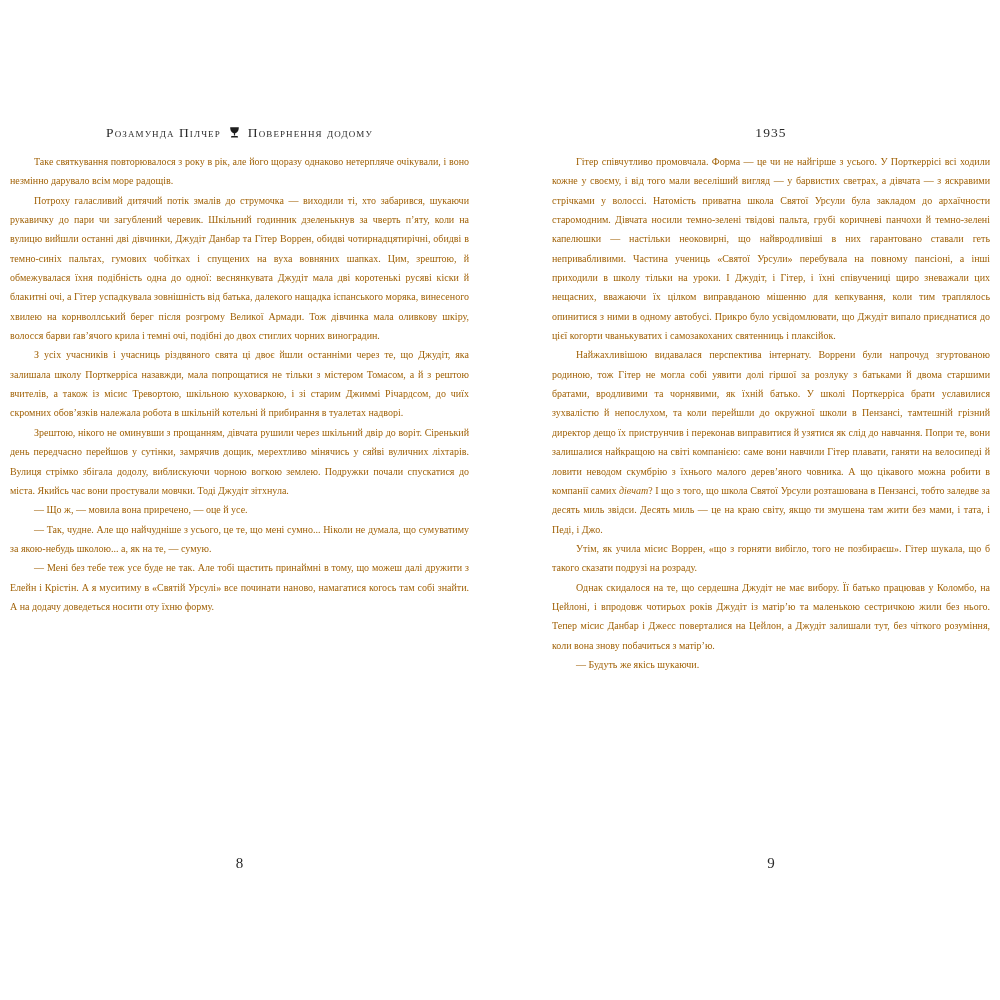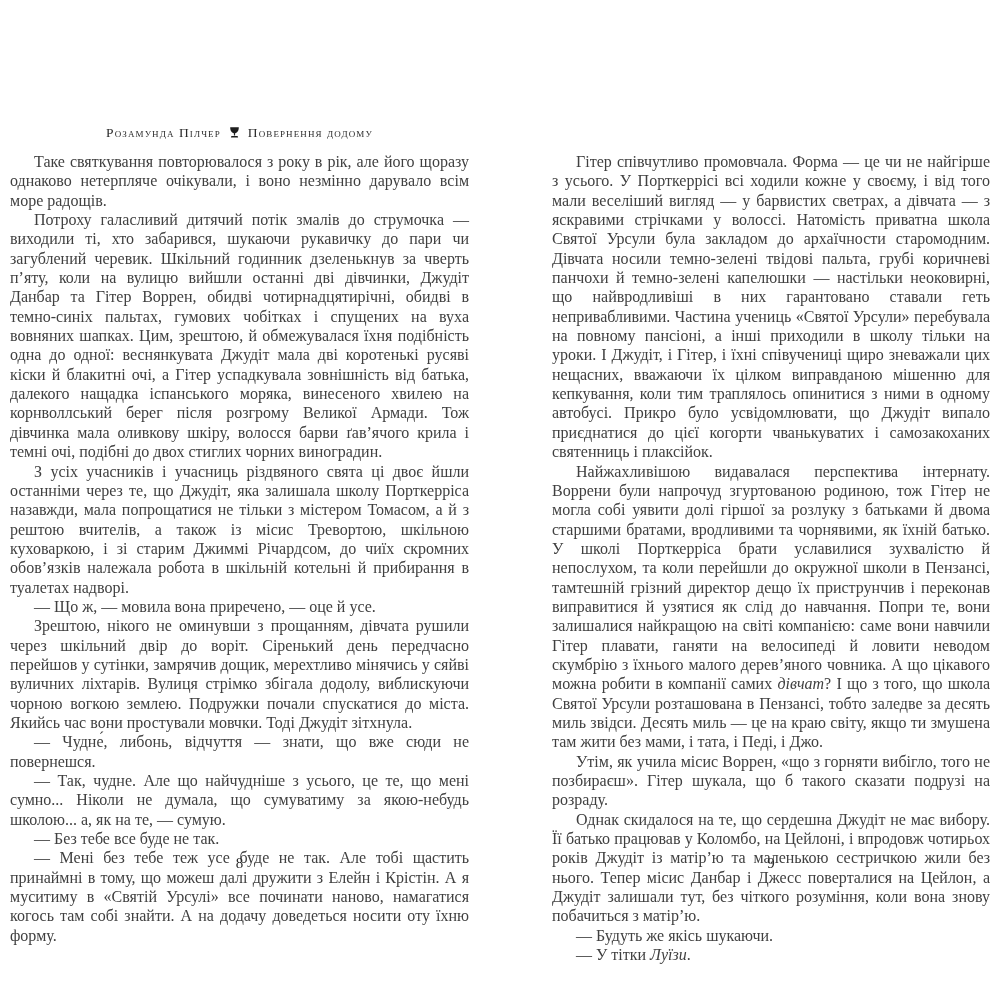--- a/index.html
+++ b/index.html
@@ -34,23 +34,23 @@
     vertical-align: -2px;
     margin: 0 7px;
     letter-spacing: 0;
   }
   .running-header .glyph svg { display: inline-block; }
 
   .page-body {
     position: absolute;
     top: 152px; left: 0; right: 0;
     text-align: justify;
-    font-size: 16px;
+    font-size: 10px;
     line-height: 19.35px;
-    color: #404040;
+    color: #a16207;
   }
   .page-body p {
     margin: 0;
     padding: 0;
     text-indent: 24px;
   }
   .page-body .it { font-style: italic; }
 
   .page-footer {
     position: absolute;
@@ -68,39 +68,39 @@
   <section class="page left">
     <header class="running-header">
       <span>Розамунда Пілчер</span><span class="glyph"><svg width="13" height="13" viewBox="0 0 13 13" aria-hidden="true">
             <path d="M2.2 1.2 h8.6 c0 3.6 -1.6 6 -4.3 6 c-2.7 0 -4.3 -2.4 -4.3 -6 z M5.9 7 h1.2 v2.6 h-1.2 z M3.4 10 h6.2 l0.5 1.6 h-7.2 z" fill="#1e1e1e"></path>
           </svg></span><span>Повернення додому</span>
     </header>
     <div class="page-body" id="left-body">
         <p><span>Таке святкування повторювалося з року в рік, але його щоразу однаково нетерпляче очікували, і воно незмінно дарувало всім море радощів.</span></p>
         <p><span>Потроху галасливий дитячий потік змалів до струмочка — виходили ті, хто забарився, шукаючи рукавичку до пари чи загублений черевик. Шкільний годинник дзеленькнув за чверть п’яту, коли на вулицю вийшли останні дві дівчинки, Джудіт Данбар та Гітер Воррен, обидві чотирнадцятирічні, обидві в темно-синіх пальтах, гумових чобітках і спущених на вуха вовняних шапках. Цим, зрештою, й обмежувалася їхня подібність одна до одної: веснянкувата Джудіт мала дві коротенькі русяві кіски й блакитні очі, а Гітер успадкувала зовнішність від батька, далекого нащадка іспанського моряка, винесеного хвилею на корнволлський берег після розгрому Великої Армади. Тож дівчинка мала оливкову шкіру, волосся барви ґав’ячого крила і темні очі, подібні до двох стиглих чорних виноградин.</span></p>
         <p><span>З усіх учасників і учасниць різдвяного свята ці двоє йшли останніми через те, що Джудіт, яка залишала школу Порткерріса назавжди, мала попрощатися не тільки з містером Томасом, а й з рештою вчителів, а також із місис Тревортою, шкільною куховаркою, і зі старим Джиммі Річардсом, до чиїх скромних обов’язків належала робота в шкільній котельні й прибирання в туалетах надворі.</span></p>
+        <p><span>Зрештою, нікого не оминувши з прощанням, дівчата рушили через шкільний двір до воріт. Сіренький день передчасно перейшов у сутінки, замрячив дощик, мерехтливо мінячись у сяйві вуличних ліхтарів. Вулиця стрімко збігала додолу, виблискуючи чорною вогкою землею. Подружки почали спускатися до міста. Якийсь час вони простували мовчки. Тоді Джудіт зітхнула.</span></p>
         <p><span>— Що ж, — мовила вона приречено, — оце й усе.</span></p>
-        <p><span>Зрештою, нікого не оминувши з прощанням, дівчата рушили через шкільний двір до воріт. Сіренький день передчасно перейшов у сутінки, замрячив дощик, мерехтливо мінячись у сяйві вуличних ліхтарів. Вулиця стрімко збігала додолу, виблискуючи чорною вогкою землею. Подружки почали спускатися до міста. Якийсь час вони простували мовчки. Тоді Джудіт зітхнула.</span></p>
-        <p><span>— Чудне́, либонь, відчуття — знати, що вже сюди не повернешся.</span></p>
         <p><span>— Так, чудне. Але що найчудніше з усього, це те, що мені сумно... Ніколи не думала, що сумуватиму за якою-небудь школою... а, як на те, — сумую.</span></p>
-        <p><span>— Без тебе все буде не так.</span></p>
         <p><span>— Мені без тебе теж усе буде не так. Але тобі щастить принаймні в тому, що можеш далі дружити з Елейн і Крістін. А я муситиму в «Святій Урсулі» все починати наново, намагатися когось там собі знайти. А на додачу доведеться носити оту їхню форму.</span></p>
       </div>
     <footer class="page-footer">
       <span>8</span>
     </footer>
   </section>
 
   <section class="page right">
+    <header class="running-header">
+      <span>1935</span>
+    </header>
     <div class="page-body" id="right-body">
         <p><span>Гітер співчутливо промовчала. Форма — це чи не найгірше з усього. У Порткеррісі всі ходили кожне у своєму, і від того мали веселіший вигляд — у барвистих светрах, а дівчата — з яскравими стрічками у волоссі. Натомість приватна школа Святої Урсули була закладом до архаїчности старомодним. Дівчата носили темно-зелені твідові пальта, грубі коричневі панчохи й темно-зелені капелюшки — настільки неоковирні, що найвродливіші в них гарантовано ставали геть непривабливими. Частина учениць «Святої Урсули» перебувала на повному пансіоні, а інші приходили в школу тільки на уроки. І Джудіт, і Гітер, і їхні співучениці щиро зневажали цих нещасних, вважаючи їх цілком виправданою мішенню для кепкування, коли тим траплялось опинитися з ними в одному автобусі. Прикро було усвідомлювати, що Джудіт випало приєднатися до цієї когорти чванькуватих і самозакоханих святенниць і плаксійок.</span></p>
         <p><span>Найжахливішою видавалася перспектива інтернату. Воррени були напрочуд згуртованою родиною, тож Гітер не могла собі уявити долі гіршої за розлуку з батьками й двома старшими братами, вродливими та чорнявими, як їхній батько. У школі Порткерріса брати уславилися зухвалістю й непослухом, та коли перейшли до окружної школи в Пензансі, тамтешній грізний директор дещо їх приструнчив і переконав виправитися й узятися як слід до навчання. Попри те, вони залишалися найкращою на світі компанією: саме вони навчили Гітер плавати, ганяти на велосипеді й ловити неводом скумбрію з їхнього малого дерев’яного човника. А що цікавого можна робити в компанії самих </span><span class="it">дівчат</span><span>? І що з того, що школа Святої Урсули розташована в Пензансі, тобто заледве за десять миль звідси. Десять миль — це на краю світу, якщо ти змушена там жити без мами, і тата, і Педі, і Джо.</span></p>
         <p><span>Утім, як учила місис Воррен, «що з горняти вибігло, того не позбираєш». Гітер шукала, що б такого сказати подрузі на розраду.</span></p>
         <p><span>Однак скидалося на те, що сердешна Джудіт не має вибору. Її батько працював у Коломбо, на Цейлоні, і впродовж чотирьох років Джудіт із матір’ю та маленькою сестричкою жили без нього. Тепер місис Данбар і Джесс поверталися на Цейлон, а Джудіт залишали тут, без чіткого розуміння, коли вона знову побачиться з матір’ю.</span></p>
         <p><span>— Будуть же якісь шукаючи.</span></p>
-        <p><span>— У тітки </span><span class="it">Луїзи</span><span>.</span></p>
       </div>
     <footer class="page-footer">
       <span>9</span>
     </footer>
   </section>
 
 </div>
 
 </body></html>

